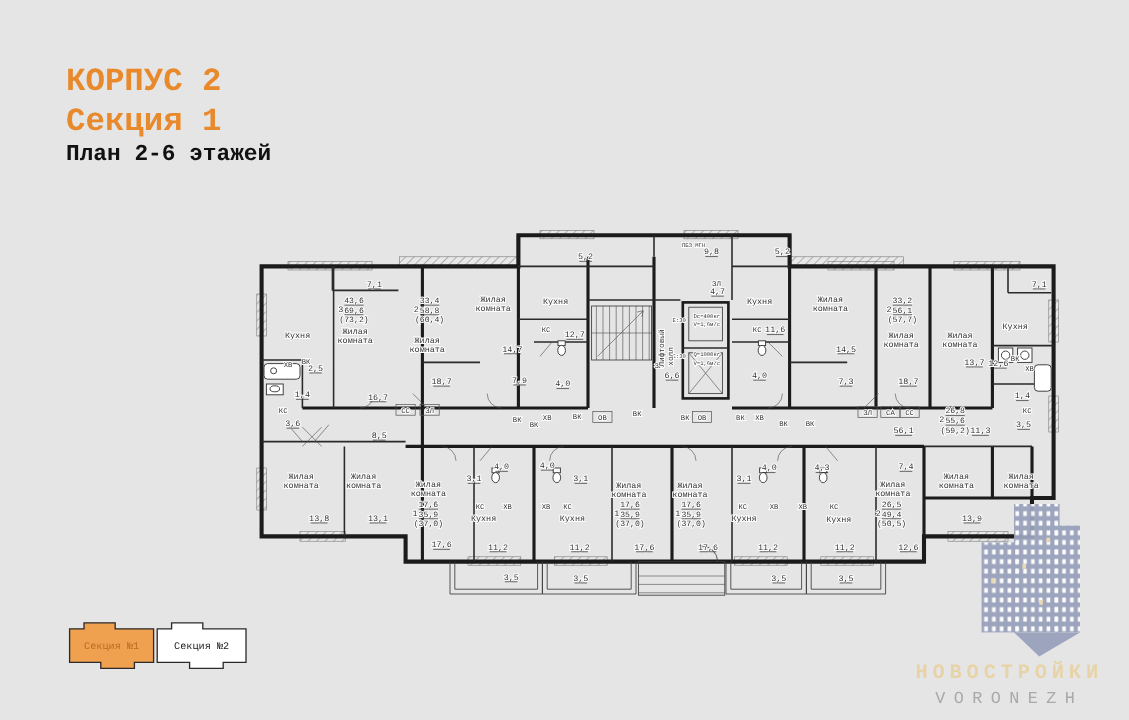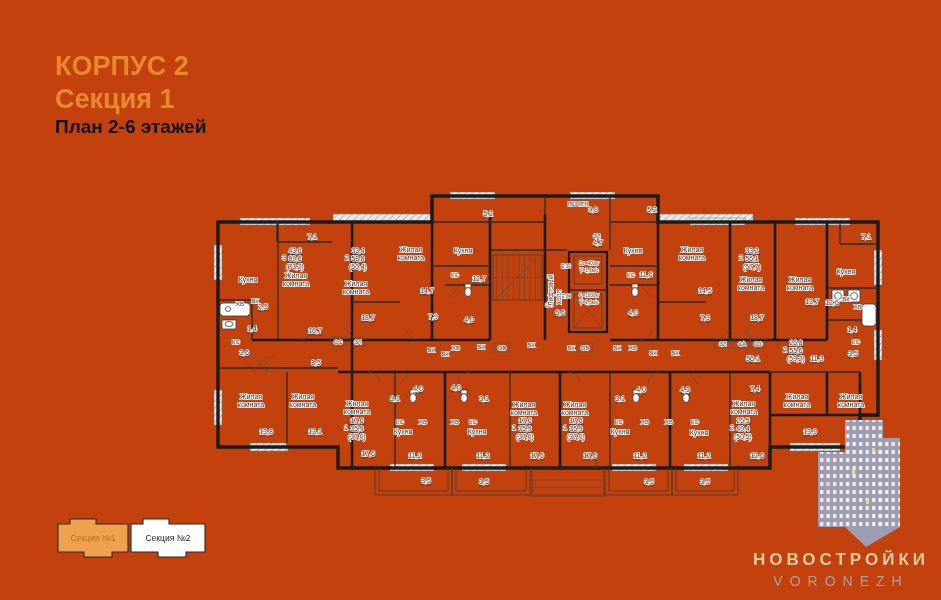--- a/index.html
+++ b/index.html
@@ -1,17 +1,17 @@
 <!DOCTYPE html>
 <html><head>
 <meta charset="utf-8">
 <style>
   html,body{margin:0;padding:0;background:#ffffff;}
-  #page{position:relative;width:941px;height:600px;background:#c2410c;overflow:hidden;
-        font-family:Liberation Sans, sans-serif;}
+  #page{position:relative;width:941px;height:600px;background:#e5e5e5;overflow:hidden;
+        font-family:Liberation Mono, monospace;}
   svg{position:absolute;left:0;top:0;}
   
   .h1{font-size:27px;font-weight:bold;fill:#E8892C;}
   .h3{font-size:19px;font-weight:bold;fill:#111111;}
   
   .wOuter{fill:none;stroke:#1b1b1b;stroke-width:3.4;}
   .wThick{fill:none;stroke:#1b1b1b;stroke-width:2.6;}
   .wMed{fill:none;stroke:#2a2a2a;stroke-width:1.3;}
   .wThin{fill:none;stroke:#3a3a3a;stroke-width:0.7;}
   .wHair{fill:none;stroke:#4a4a4a;stroke-width:0.5;}

